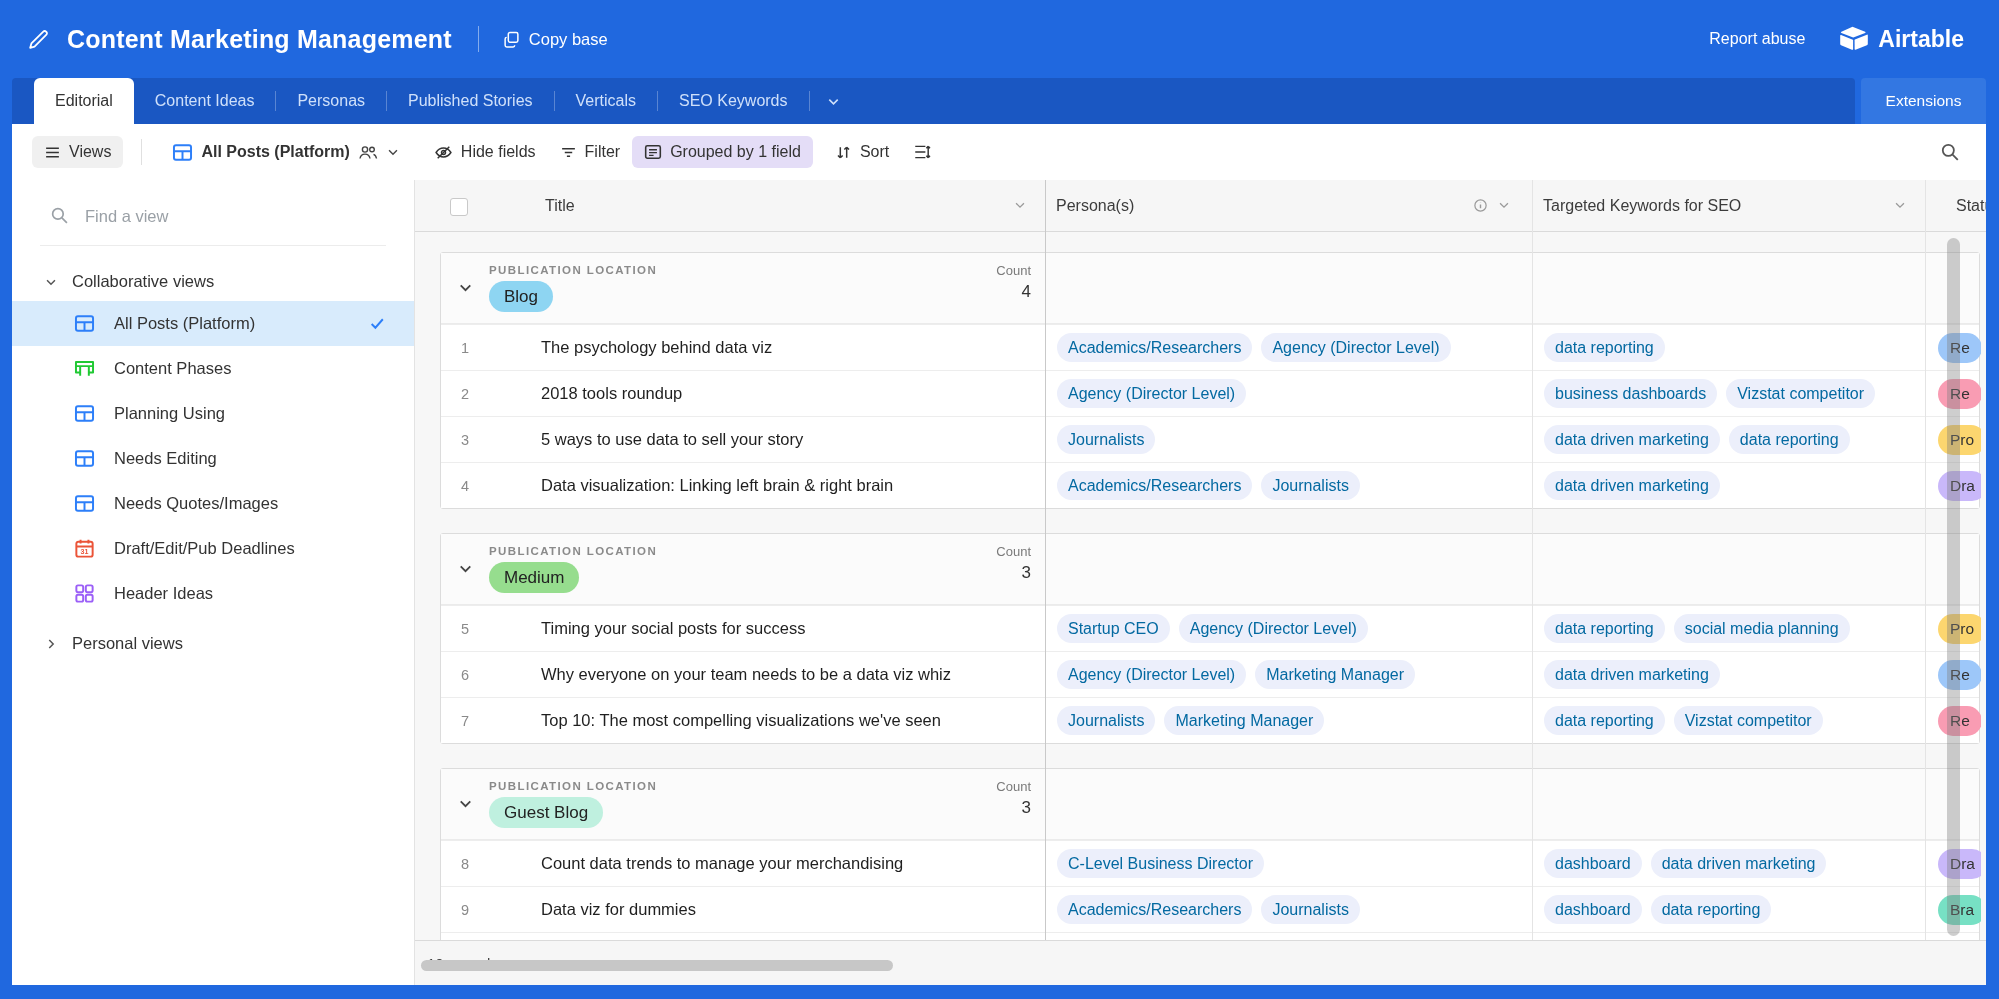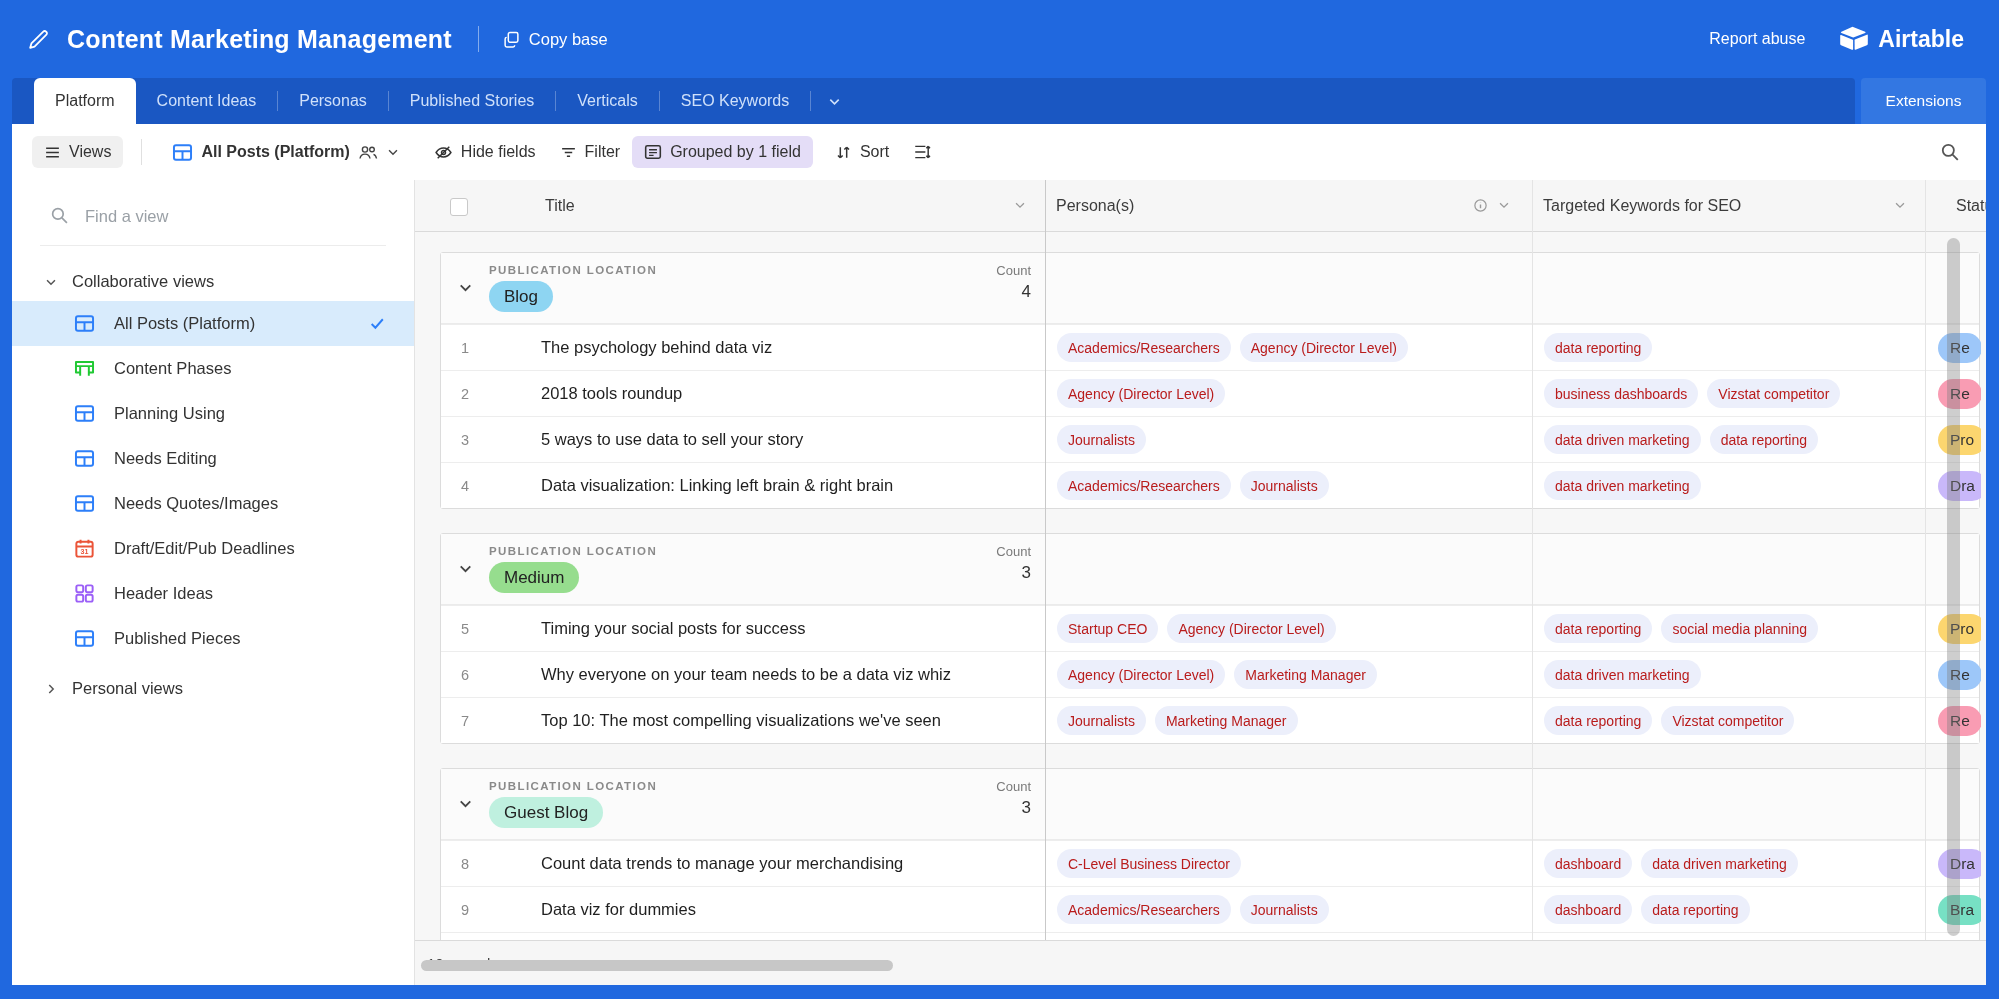--- a/index.html
+++ b/index.html
@@ -68,21 +68,21 @@
           box-sizing:border-box;font-size:14.5px;color:#8a8a8a;cursor:pointer;}
   .c-title{position:absolute;left:100px;top:0;width:500px;height:45px;display:flex;align-items:center;
            font-size:16.5px;color:#1f1f1f;white-space:nowrap;overflow:hidden;cursor:pointer;}
   .c-personas{position:absolute;left:605px;top:0;width:487px;height:45px;display:flex;align-items:center;gap:9px;
               padding-left:11px;box-sizing:border-box;overflow:hidden;cursor:pointer;}
   .c-keywords{position:absolute;left:1092px;top:0;width:393px;height:45px;display:flex;align-items:center;gap:9px;
               padding-left:11px;box-sizing:border-box;overflow:hidden;cursor:pointer;}
   .c-status{position:absolute;left:1485px;top:0;width:55px;height:45px;display:flex;align-items:center;
             padding-left:12px;box-sizing:border-box;overflow:hidden;cursor:pointer;}
   .chip{height:29px;display:flex;align-items:center;padding:0 11px;border-radius:15px;background:#eceffb;
-        font-size:14px;color:#b91c1c;white-space:nowrap;flex:none;}
+        font-size:16px;color:#0369a1;white-space:nowrap;flex:none;}
   .schip{height:30px;display:flex;align-items:center;padding:0 12px;border-radius:15px;font-size:15.5px;
          color:#333;white-space:nowrap;flex:none;}
   .vline{position:absolute;top:0;pointer-events:none;}
   .vl-frozen{left:630px;width:1px;height:805px;background:#c9c9c9;}
   .vl-2{left:1117px;width:1px;height:760px;background:#e4e4e4;}
   .vl-3{left:1510px;width:1px;height:760px;background:#e4e4e4;}
   .gfoot{position:absolute;left:0;top:760px;width:1571px;height:45px;background:#f6f6f6;border-top:1px solid #dadada;
          box-sizing:border-box;display:flex;align-items:center;}
   .records{font-size:15px;color:#444;margin-left:12px;}
   .hscroll{position:absolute;left:6px;top:780px;width:472px;height:11px;border-radius:6px;background:#c7c7c7;cursor:pointer;}
@@ -120,21 +120,21 @@
             <path fill="#fff" d="M88 88 L14 58 Q8 56 8 63 L8 118 Q8 124 14 127 L86 156 Q94 159 94 151 L94 93 Q94 90 88 88 Z"></path>
           </svg>
         <span>Airtable</span>
       </span>
     </span>
   </div>
 
   <div class="tabbar">
     <div class="tabstrip" id="tab-list">
 
-      <div class="tab active">Platform</div>
+      <div class="tab active">Editorial</div>
         <div class="tab">Content Ideas</div>
         <span class="tabsep"></span>
         <div class="tab">Personas</div>
         <span class="tabsep"></span>
         <div class="tab">Published Stories</div>
         <span class="tabsep"></span>
         <div class="tab">Verticals</div>
         <span class="tabsep"></span>
         <div class="tab">SEO Keywords</div>
         <span class="tabsep"></span>
@@ -314,29 +314,20 @@
           <span class="icon">
             <svg width="21" height="21" viewBox="0 0 16 16">
               <rect x="1.8" y="1.8" width="5.2" height="5.2" rx="1.2" fill="none" stroke="#9b5ff7" stroke-width="1.5"></rect>
               <rect x="9" y="1.8" width="5.2" height="5.2" rx="1.2" fill="none" stroke="#9b5ff7" stroke-width="1.5"></rect>
               <rect x="1.8" y="9" width="5.2" height="5.2" rx="1.2" fill="none" stroke="#9b5ff7" stroke-width="1.5"></rect>
               <rect x="9" y="9" width="5.2" height="5.2" rx="1.2" fill="none" stroke="#9b5ff7" stroke-width="1.5"></rect>
             </svg>
           </span>
           <span>Header Ideas</span>
         </div>
-        <div class="side-item">
-          <span class="icon">
-            <svg width="21" height="21" viewBox="0 0 16 16">
-              <rect x="1.5" y="2.5" width="13" height="11" rx="1.5" fill="none" stroke="#2d7ff9" stroke-width="1.5"></rect>
-              <path d="M1.5 7h13M8 7v6.5" stroke="#2d7ff9" stroke-width="1.5"></path>
-            </svg>
-          </span>
-          <span>Published Pieces</span>
-        </div>
       </div>
     <div class="side-section personal">
       <span>
         <svg width="14" height="14" viewBox="0 0 16 16">
             <path d="M6 3.5L10.5 8L6 12.5" fill="none" stroke="#555" stroke-width="1.7"></path>
           </svg>
       </span>
       <span>Personal views</span>
     </div>
   </aside>

